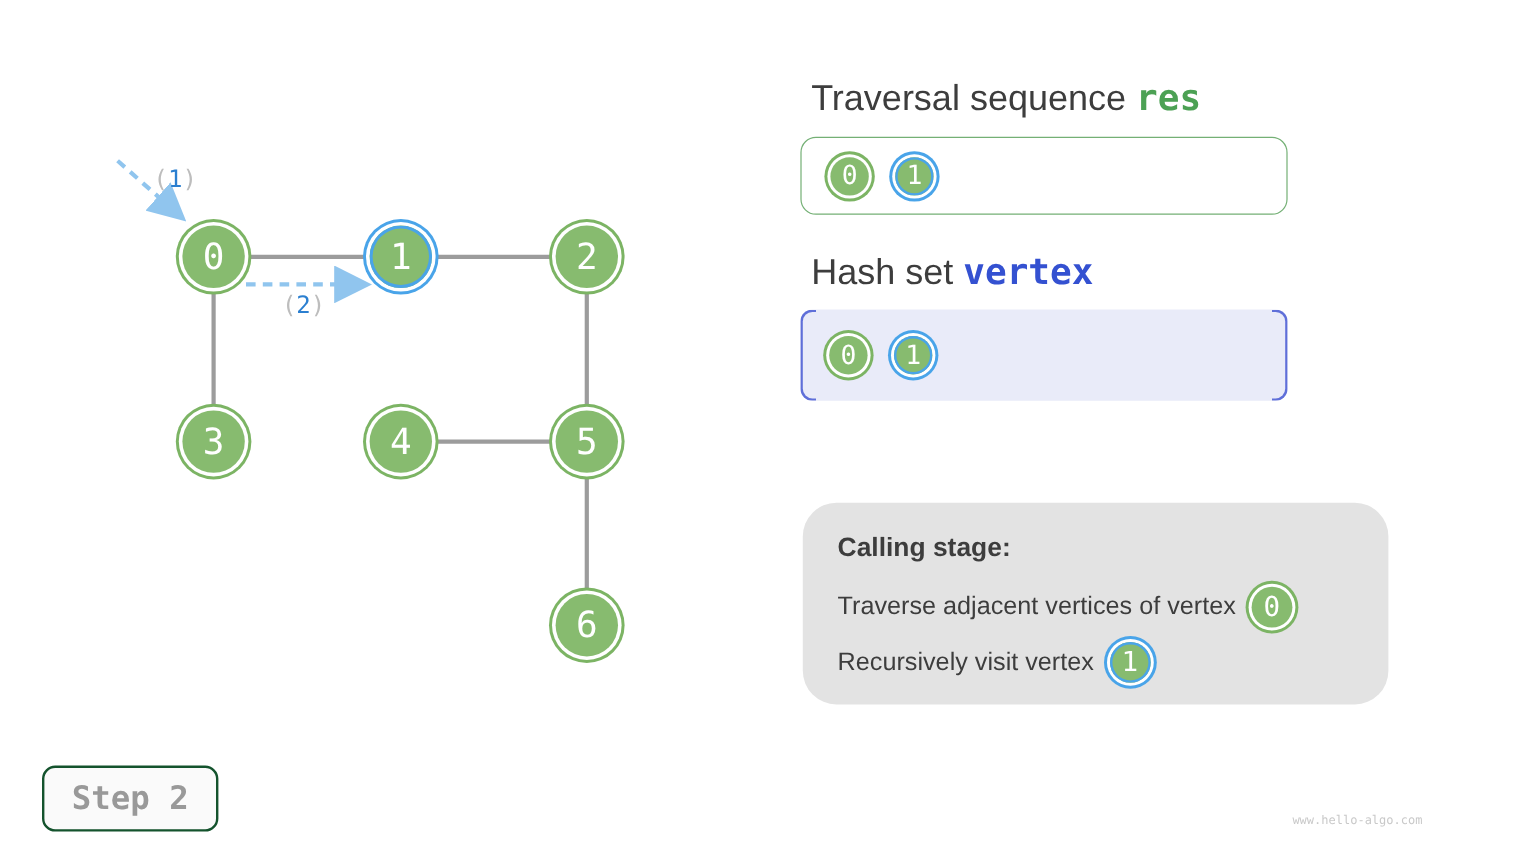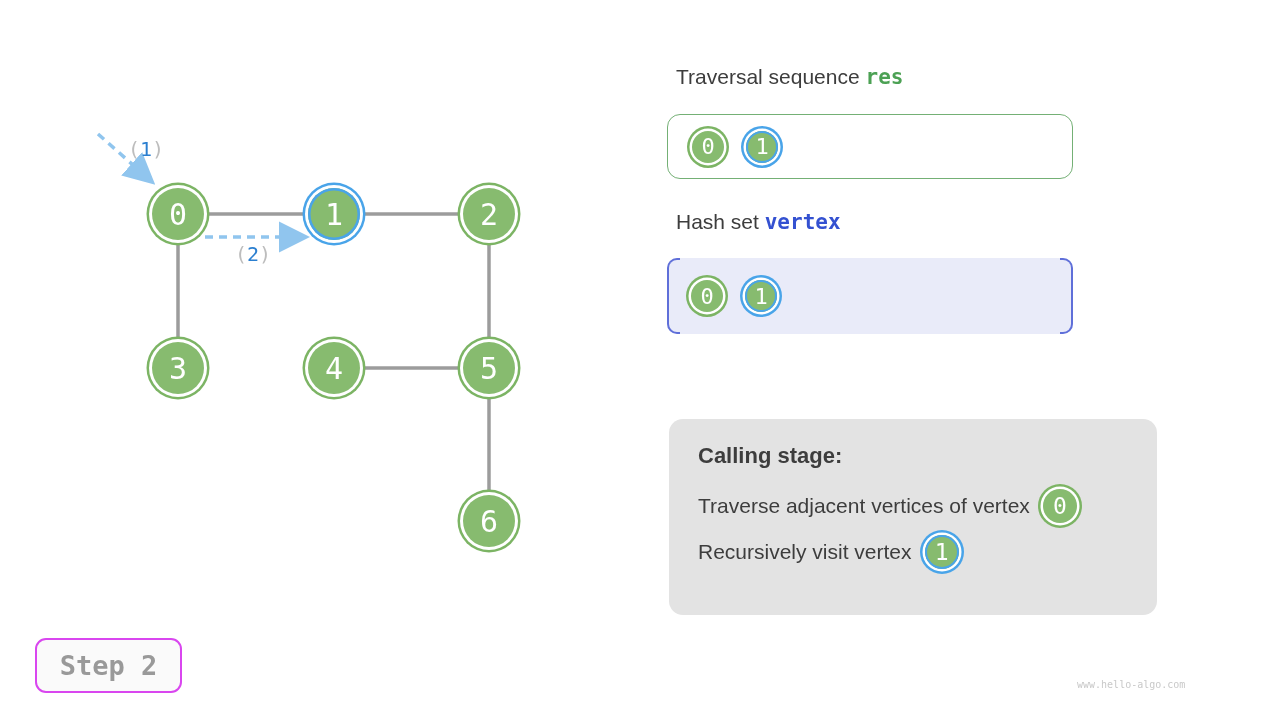--- a/index.html
+++ b/index.html
@@ -33,52 +33,52 @@
 
   
   .arrow-label {
     position:absolute; transform:translate(-50%,-50%);
     font-family:"DejaVu Sans Mono", monospace; font-size:20px; white-space:nowrap;
   }
   .arrow-label .paren { color:var(--paren-gray,#BDBDBD); }
   .arrow-label .digit { color:var(--digit-blue,#2B7FD0); }
 
   
-  .panel-title { position:absolute; font-size:21px; color:var(--text-dark,#3D3D3D); white-space:nowrap; }
+  .panel-title { position:absolute; font-size:30px; color:var(--text-dark,#3D3D3D); white-space:nowrap; }
   .panel-title .code { font-family:"DejaVu Sans Mono", monospace; font-weight:bold; }
   .code-green { color:var(--res-green,#4CA154); }
   .code-indigo { color:var(--visited-indigo,#3451D1); }
 
   #res-box {
     position:absolute; left:667px; top:114px; width:406px; height:65px;
     border:1.5px solid var(--box-green,#74B075); border-radius:13px; background:#fff;
     display:flex; align-items:center; padding-left:19px; gap:12px; box-sizing:border-box;
   }
   #visited-box {
     position:absolute; left:667px; top:258px; width:406px; height:76px;
     border-radius:10px; background:var(--hash-fill,#E9EBF9);
     display:flex; align-items:center; padding-left:19px; gap:12px; box-sizing:border-box;
   }
   .bracket { position:absolute; top:0; bottom:0; width:13px; box-sizing:border-box; }
   .bracket-left  { left:0;  border:2px solid var(--hash-bracket,#5F6FD9); border-right:none; border-radius:10px 0 0 10px; }
   .bracket-right { right:0; border:2px solid var(--hash-bracket,#5F6FD9); border-left:none;  border-radius:0 10px 10px 0; }
 
   #calling-panel {
-    position:absolute; left:669px; top:419px; width:488px; height:196px;
-    background:var(--panel-gray,#E3E3E3); border-radius:14px; box-sizing:border-box;
+    position:absolute; left:669px; top:419px; width:488px; height:168px;
+    background:var(--panel-gray,#E3E3E3); border-radius:28px; box-sizing:border-box;
     padding:24px 0 0 29px; color:var(--text-dark,#3D3D3D);
   }
   #calling-heading { font-size:22px; font-weight:bold; margin-bottom:15px; }
   .calling-line { display:flex; align-items:center; height:44px; margin-bottom:2px; font-size:21px; }
   .calling-line .line-text { margin-right:8px; }
 
   
   #step-badge {
     position:absolute; left:35px; top:638px; width:147px; height:55px;
-    border:2px solid #d946ef; border-radius:11px; background:#FAFAFA;
+    border:2px solid #14532d; border-radius:11px; background:#FAFAFA;
     display:flex; align-items:center; justify-content:center;
     font-family:"DejaVu Sans Mono", monospace; font-weight:bold; font-size:27px;
     color:var(--step-gray,#999999); box-sizing:border-box;
   }
   #watermark {
     position:absolute; left:1077px; top:679px; font-family:"DejaVu Sans Mono", monospace;
     font-size:10px; color:var(--watermark-gray,#C9C9C9); white-space:nowrap;
   }
 </style>
 </head>

